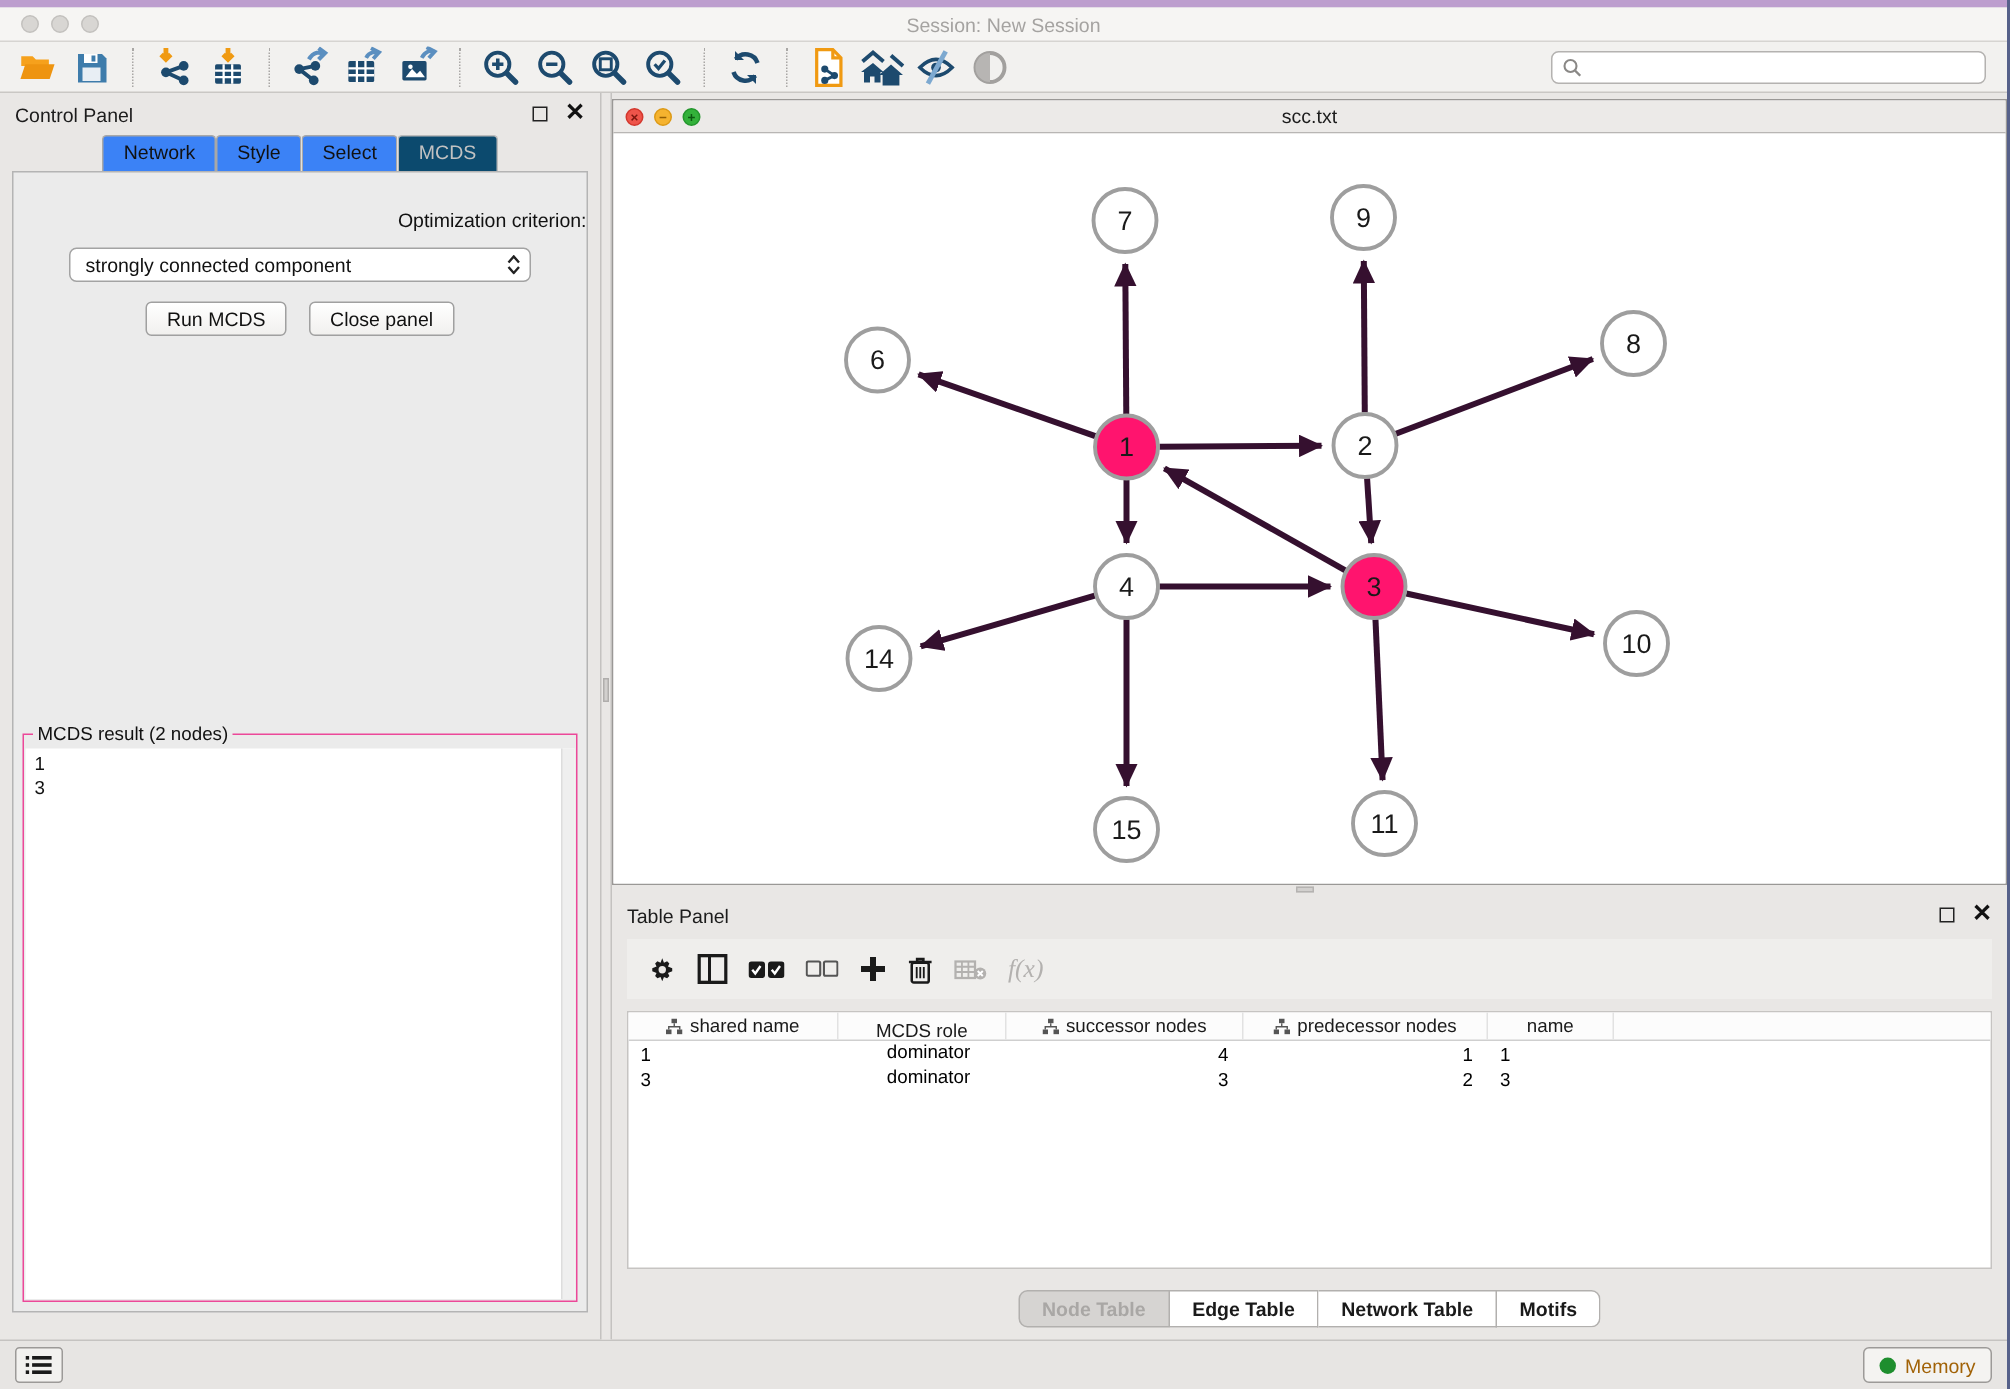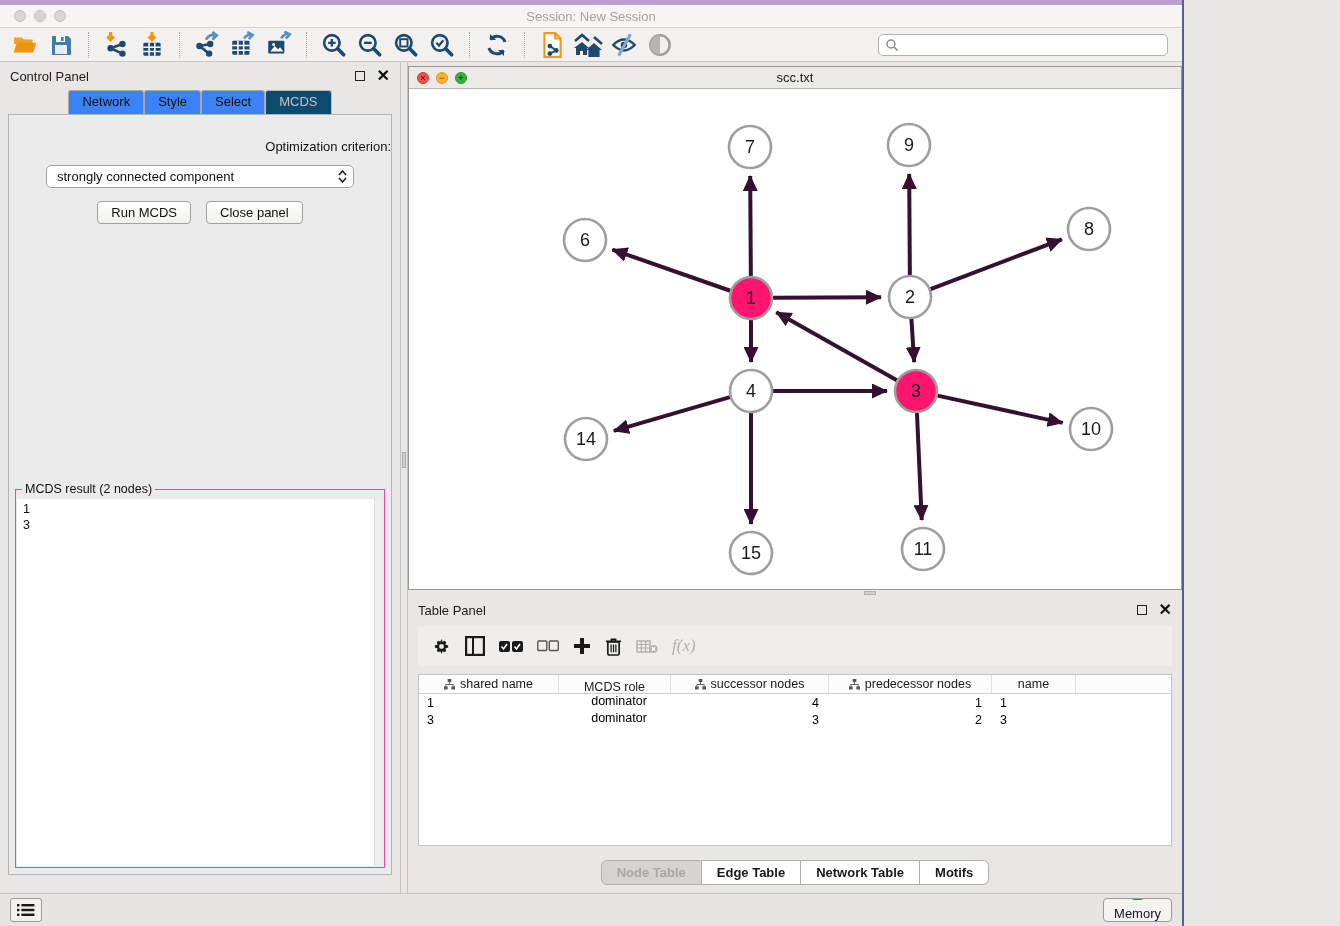--- a/index.html
+++ b/index.html
@@ -1,18 +1,18 @@
 <!DOCTYPE html>
 <html><head>
 <meta charset="utf-8">
 <style>
   * { margin:0; padding:0; box-sizing:border-box; }
   html,body { width:1340px; height:926px; }
   body { font-family:"Liberation Sans", sans-serif; background:#e9e7e5; overflow:hidden; }
-  .app { width:1184px; height:926px; display:flex; flex-direction:column; border-right:2px solid #56618a; }
+  .app { width:1340px; height:926px; display:flex; flex-direction:column; border-right:2px solid #56618a; }
 
   
   .desktop-strip { height:5px; background:#bd9ece; }
   .titlebar { height:23px; background:#f6f5f3; border-bottom:1px solid #d6d4d1; display:flex; align-items:center; position:relative; }
   .traffic { display:flex; gap:8px; margin-left:14px; }
   .tl { width:12px; height:12px; border-radius:50%; background:#d8d6d3; border:1px solid #c3c1be; }
   .win-title { position:absolute; left:0; right:0; text-align:center; font-size:13px; color:#a5a3a1; }
 
   .toolbar { height:34px; background:#f2f1ef; border-bottom:1px solid #c9c7c4; display:flex; align-items:center; padding:0 10px; gap:6px; }
   .tbtn { width:30px; height:28px; display:flex; align-items:center; justify-content:center; }
@@ -80,21 +80,21 @@
   .tp-tabs { display:flex; }
   .tp-tab { font-size:13px; font-weight:bold; color:#1a1a1a; background:#fff; border:1px solid #b2b0ae; border-left:none; padding:4px 15px; }
   .tp-tab:first-child { border-left:1px solid #b2b0ae; border-radius:6px 0 0 6px; }
   .tp-tab:last-child { border-radius:0 6px 6px 0; }
   .tp-tab.active { background:#d6d4d2; color:#a9a7a5; }
 
   
   .statusbar { height:33px; background:#e7e5e3; border-top:1px solid #c5c3c1; display:flex; align-items:center; padding:0 10px; }
   .list-btn { width:32px; height:24px; background:#f2f1ef; border:1px solid #9c9a98; border-radius:3px; display:flex; align-items:center; justify-content:center; }
   .sb-spacer { flex:1; }
-  .mem-btn { height:24px; background:#f4f3f1; border:1px solid #9c9a98; border-radius:4px; display:flex; align-items:center; gap:6px; padding:0 10px; font-size:13px; color:#0f172a;flex-direction:column; }
+  .mem-btn { height:24px; background:#f4f3f1; border:1px solid #9c9a98; border-radius:4px; display:flex; align-items:center; gap:6px; padding:0 10px; font-size:13px; color:#a16207; }
   .mem-dot { width:11px; height:11px; border-radius:50%; background:#1e8e2e; }
 
   .gray-italic { font-family:"Liberation Serif", serif; font-style:italic; font-size:17px; color:#b3b1af; }
   svg { display:block; }
 </style>
 </head>
 <body>
 
 <div class="app">
 

